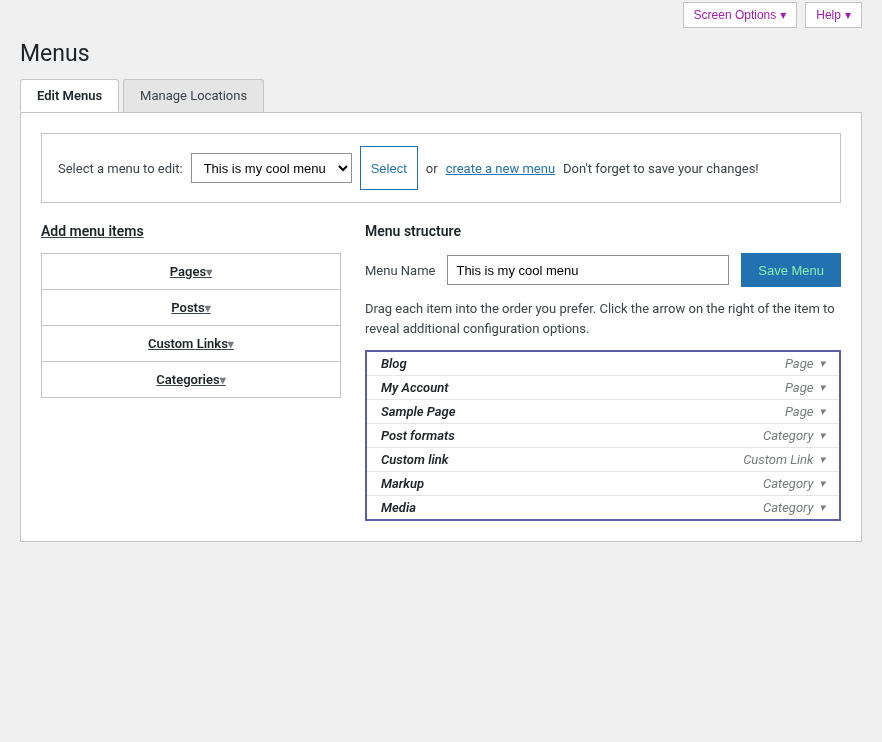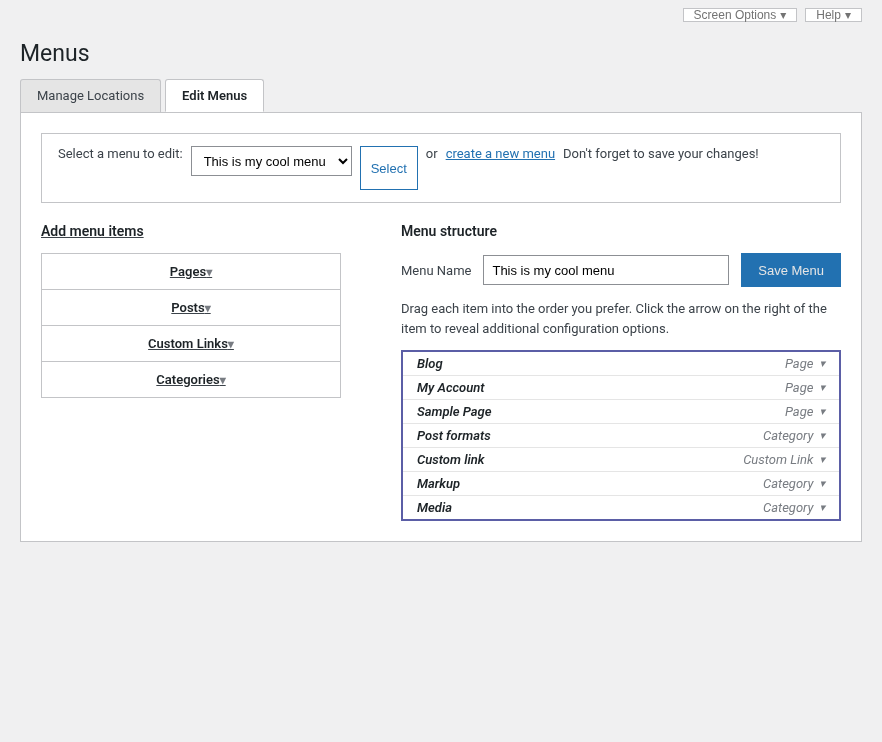--- a/index.html
+++ b/index.html
@@ -17,25 +17,25 @@
       padding: 0 20px;
       height: 30px;
       gap: 8px;
     }
     .top-bar-btn {
       background: #fff;
       border: 1px solid #c3c4c7;
       padding: 2px 10px;
       font-size: 12px;
       cursor: pointer;
-      color: #737373;
+      color: #a21caf;
       display: flex;
       align-items: center;
       gap: 4px;
-      height: 14px;
+      height: 26px;
     }
     .page-wrapper {
       padding: 10px 20px 20px 20px;
     }
     .page-title-row {
       display: flex;
       align-items: center;
       gap: 12px;
       margin-bottom: 12px;
     }
@@ -78,20 +78,21 @@
       position: relative;
       z-index: 2;
     }
     .content-area {
       background: #fff;
       border: 1px solid #c3c4c7;
       padding: 20px;
     }
     .select-menu-row {
       display: flex;
+      align-items: center;
       gap: 8px;
       padding: 12px 16px;
       background: #fff;
       border: 1px solid #c3c4c7;
       margin-bottom: 20px;
       flex-wrap: wrap;
     }
     .select-menu-row label {
       font-size: 13px;
       color: #3c434a;
@@ -152,21 +153,20 @@
       font-size: 13px;
       font-weight: 600;
       color: #1d2327;
     }
     .accordion-arrow {
       font-size: 12px;
       color: #787c82;
     }
     .menu-structure {
       flex: 1;
-      margin-left: 36px;
     }
     .menu-structure h3 {
       font-size: 14px;
       font-weight: 600;
       margin-bottom: 14px;
       color: #1d2327;
     }
     .menu-name-row {
       display: flex;
       align-items: center;
@@ -181,21 +181,21 @@
     .menu-name-input {
       padding: 4px 8px;
       border: 1px solid #8c8f94;
       font-size: 13px;
       height: 30px;
       flex: 1;
       max-width: 300px;
     }
     .save-menu-btn {
       background: #2271b1;
-      color: #e5e5e5;
+      color: #86efac;
       border: 1px solid #2271b1;
       padding: 6px 16px;
       font-size: 13px;
       cursor: pointer;
       white-space: nowrap;
       height: 34px;
       margin-left: auto;
     }
     .drag-hint {
       font-size: 13px;
@@ -251,25 +251,25 @@
   </button>
 </div>
 
 <div class="page-wrapper">
 
   <div class="page-title-row">
     <h1 class="page-title">Menus</h1>
   </div>
 
   <div class="tabs">
+    <div class="tab active">
+      <span>Edit Menus</span>
+    </div>
     <div class="tab">
       <span>Manage Locations</span>
-    </div>
-    <div class="tab active">
-      <span>Edit Menus</span>
     </div>
   </div>
 
   <div class="content-area">
 
     <div class="select-menu-row">
       <label>Select a menu to edit:</label>
       <select class="menu-select">
         <option>This is my cool menu</option>
       </select>

